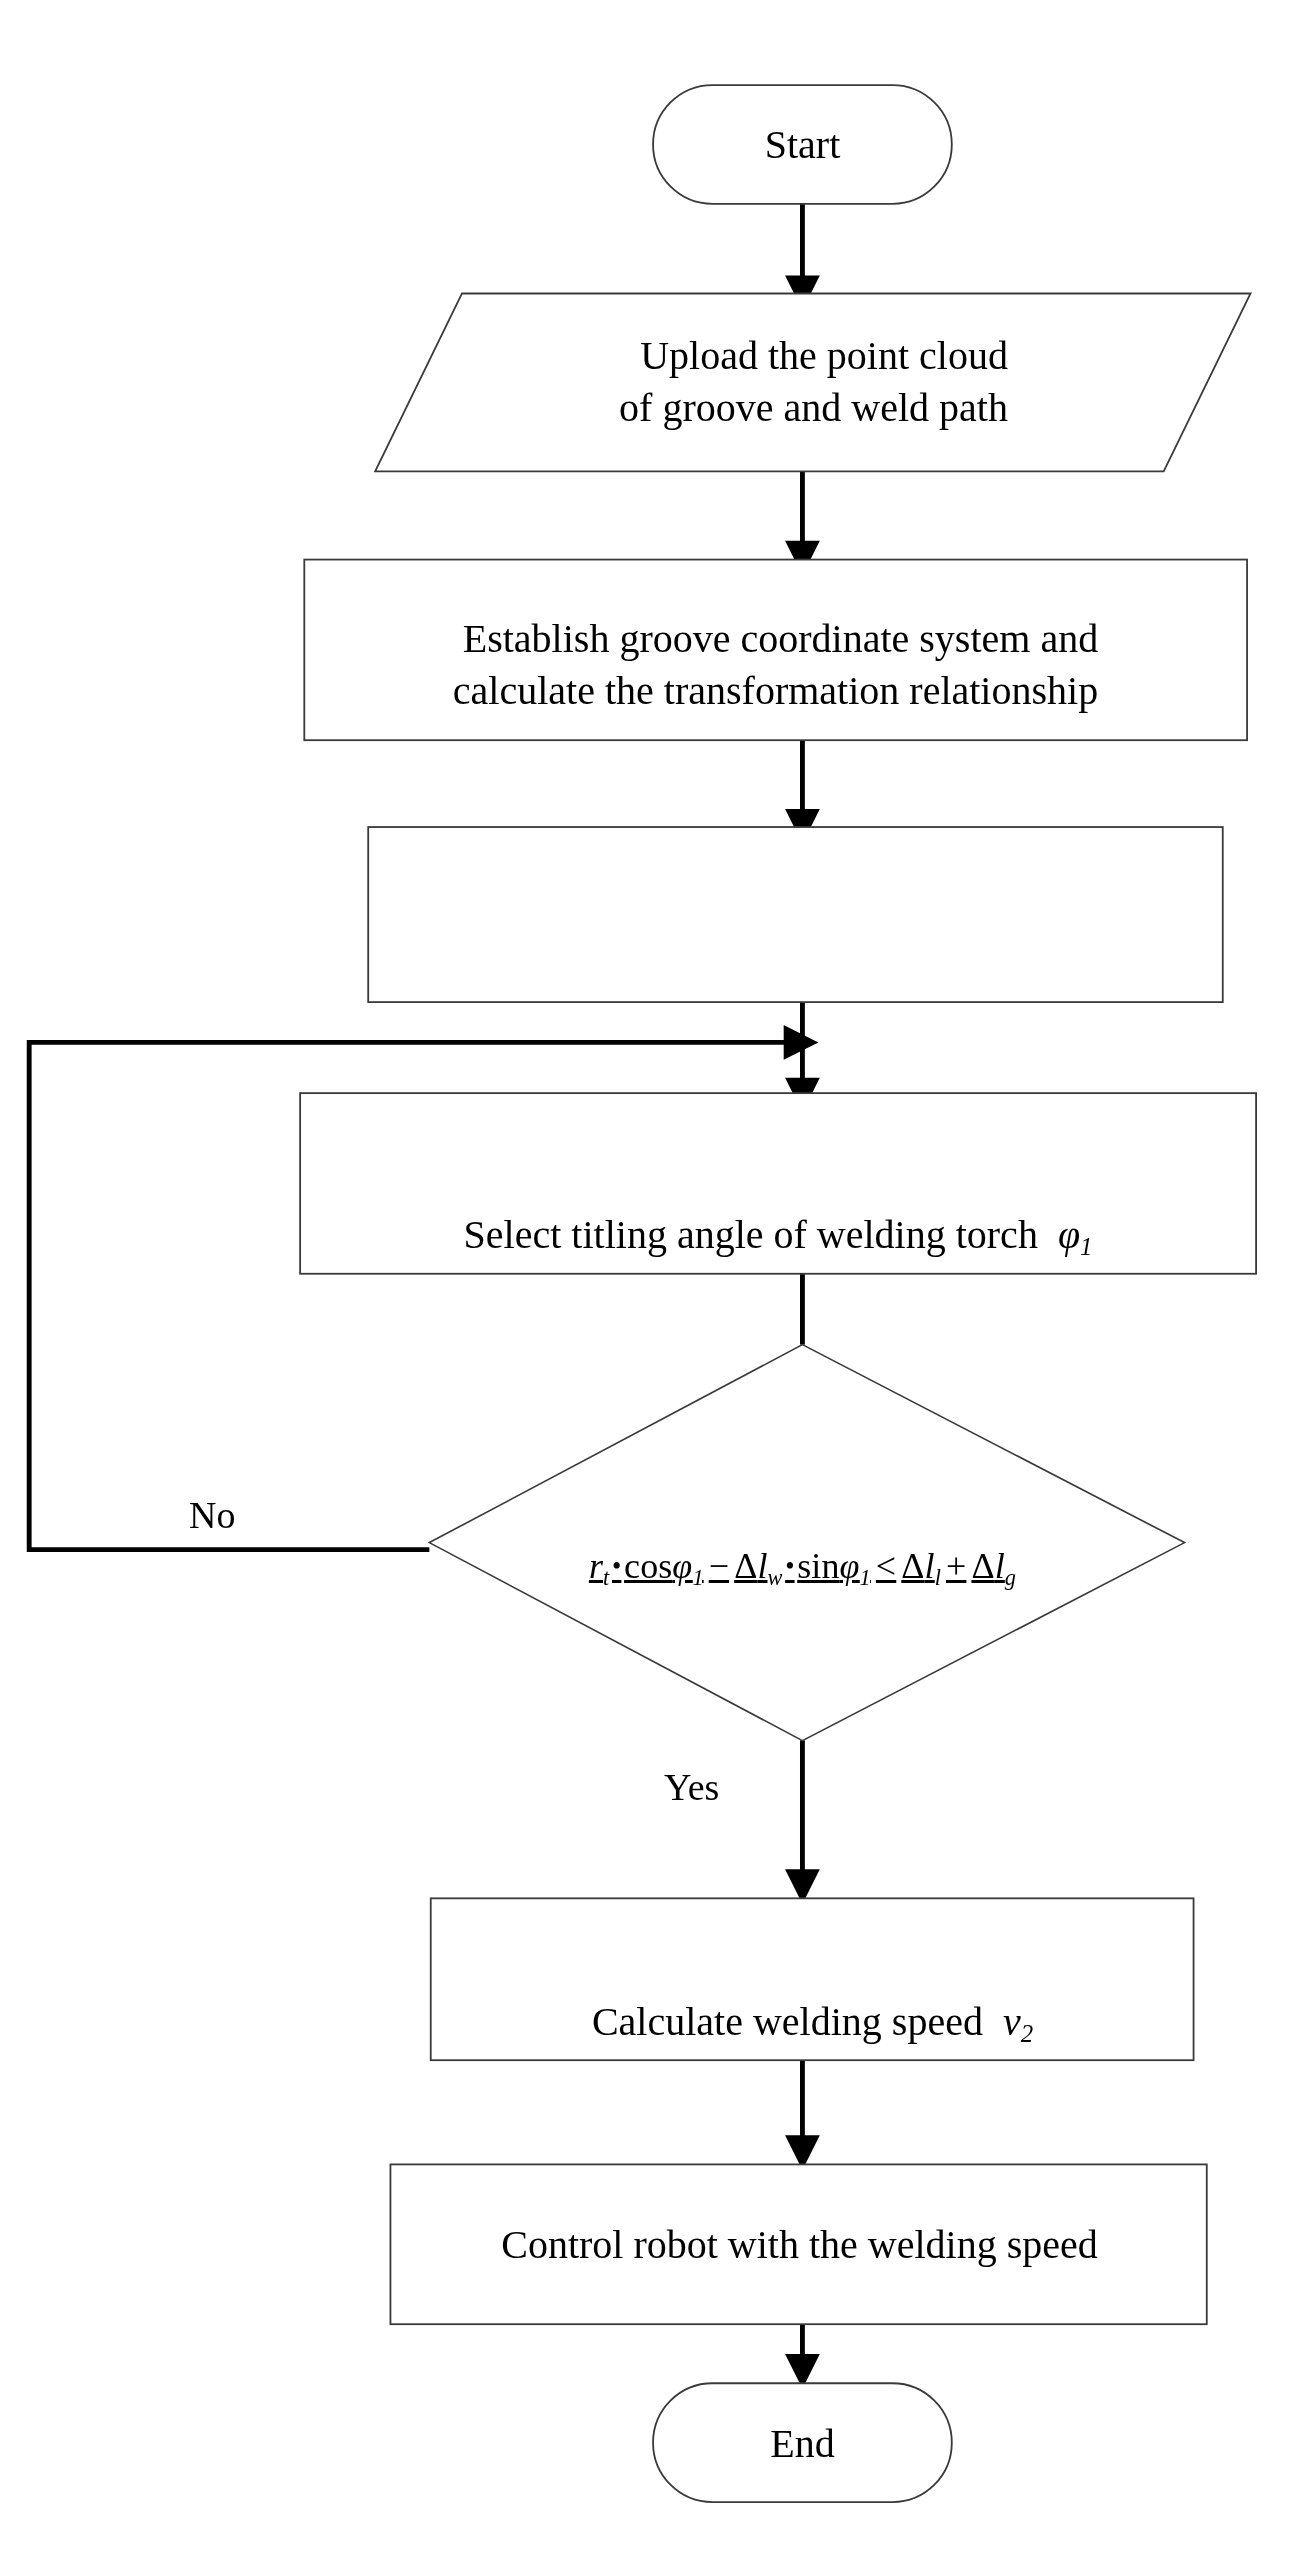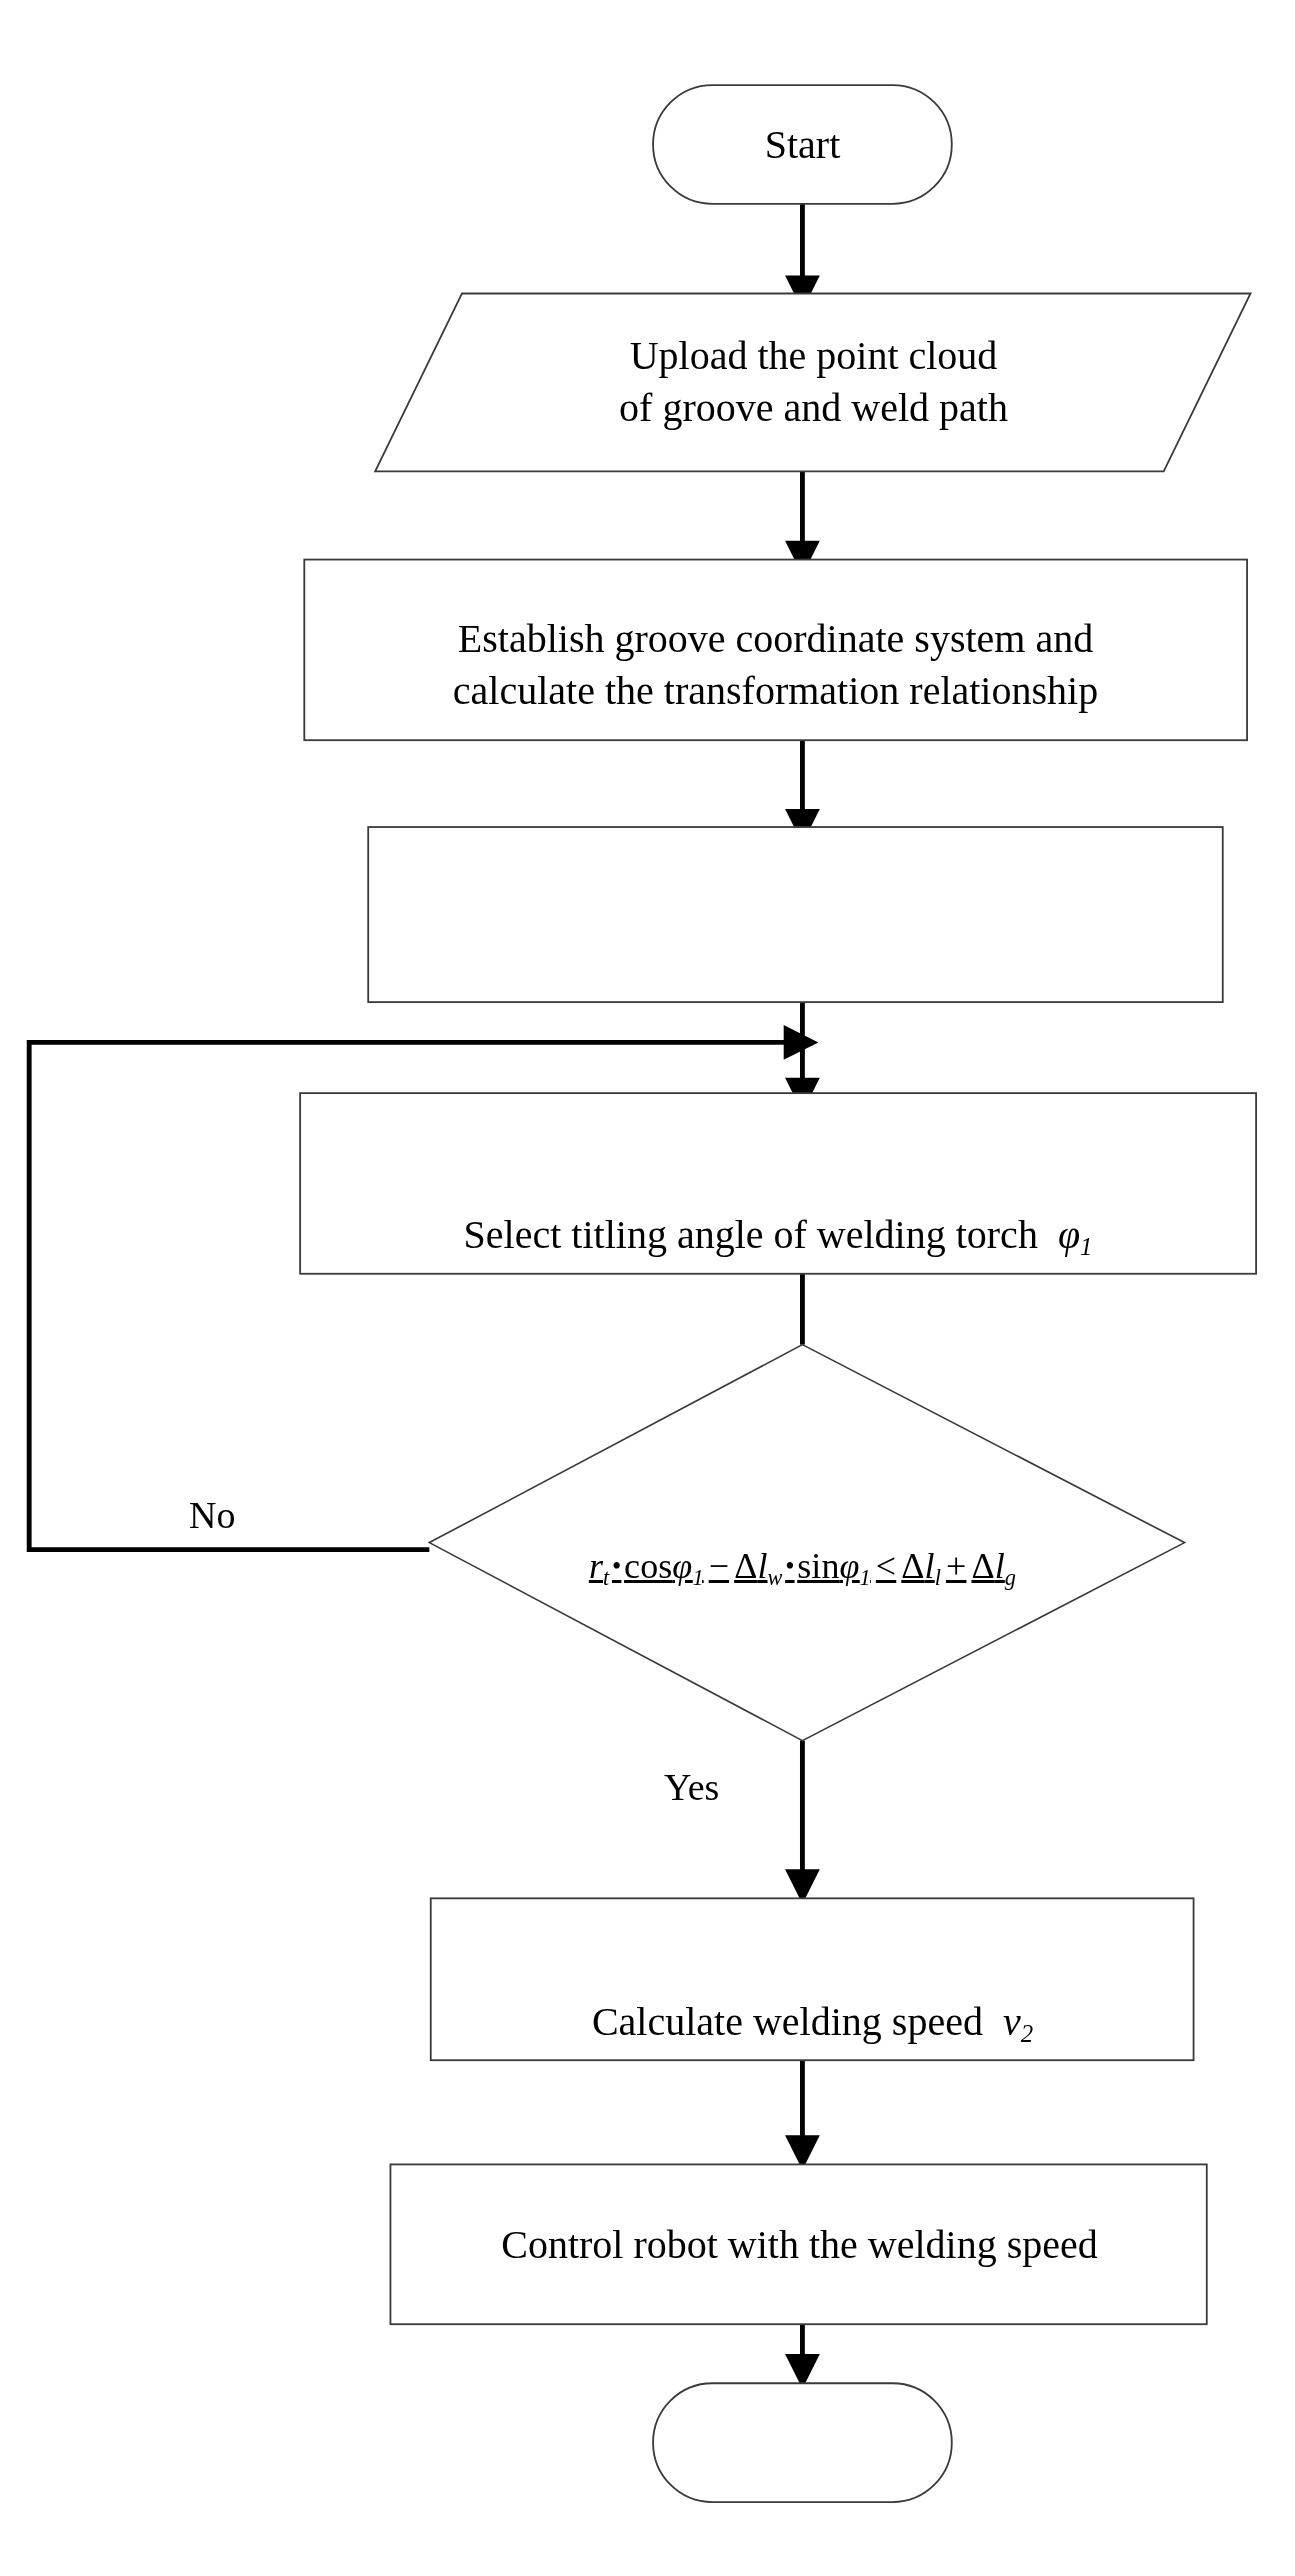--- a/index.html
+++ b/index.html
@@ -43,21 +43,21 @@
   .flow-arrowhead {
     fill: #000000;
     stroke: none;
   }
   
   .node-label {
     position: absolute;
     display: flex;
     align-items: center;
     justify-content: center;
-    text-align: center;
+    text-align: right;
     line-height: 1.30;
     color: #000000;
     white-space: pre-line;
     pointer-events: none;
   }
   .label-terminal { font-size: 40px; }
   .label-process  { font-size: 40px; }
   .label-io       { font-size: 40px; }
   .label-decision { font-size: 36px; }
   .edge-label {
@@ -178,19 +178,20 @@
   </div>
 
   <div class="node-label label-process" style="left:431px; top:1898px; width:763px; height:196px;">
     <span>
       <span>Calculate welding speed</span><span>&nbsp;&nbsp;</span><span class="mathvar">v</span><sub>2</sub>
     </span>
   </div>
 
   <div class="node-label label-process" style="left:391px; top:2165px; width:817px; height:160px;">Control robot with the welding speed</div>
 
+  <div class="node-label label-terminal" style="left:653px; top:2384px; width:299px; height:119px;">End</div>
 
   <div class="edge-label" style="left:189px; top:1493px;">No</div>
 
   <div class="edge-label" style="left:664px; top:1765px;">Yes</div>
 
 </div>
 
 
 </body></html>

